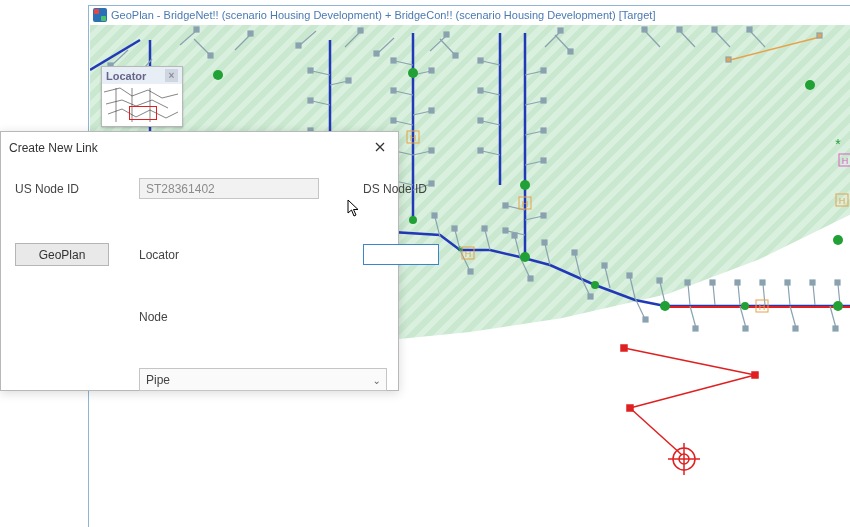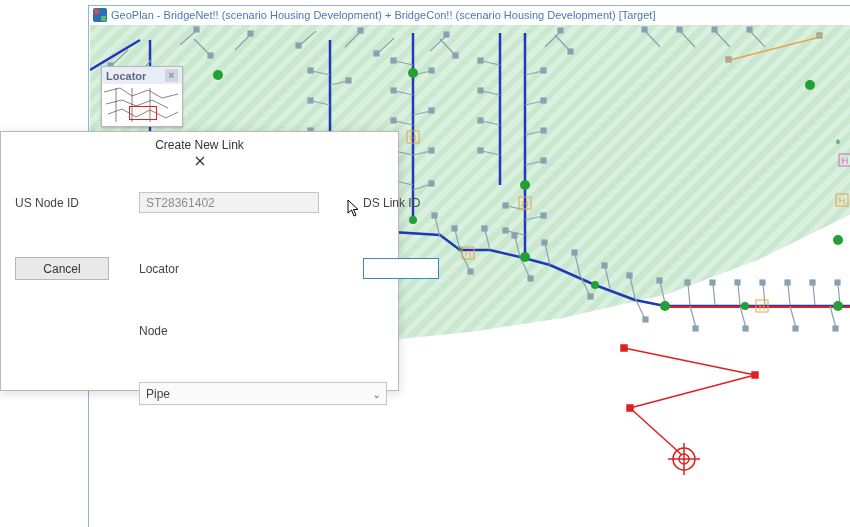--- a/index.html
+++ b/index.html
@@ -141,21 +141,20 @@
     box-shadow: 0 2px 10px rgba(0,0,0,.15);
     z-index: 20;
   }
   .dialog-titlebar {
     display: flex;
     align-items: center;
     justify-content: space-between;
     padding: 6px 8px;
     font-size: 12px;
     color: #333;
-    flex-direction: column;
   }
   .dialog-close {
     width: 20px;
     height: 20px;
     text-align: center;
     line-height: 20px;
     cursor: pointer;
   }
   .dialog-close svg { width: 10px; height: 10px; display: inline-block; }
 
@@ -535,22 +534,22 @@
         <path d="M1 1 L9 9 M9 1 L1 9" stroke="#333" stroke-width="1.3"></path>
       </svg>
     </span>
   </div>
 
   <div class="dialog-body">
     <div class="form-grid">
       <label>US Node ID</label>
       <input class="text-input disabled-look" type="text" readonly="" value="ST28361402" style="">
 
-      <label>DS Link ID</label>
-      <button class="btn">Cancel</button>
+      <label>DS Node ID</label>
+      <button class="btn">GeoPlan</button>
 
       <label>Locator</label>
       <div><input class="suffix-input" type="text" value="" style=""></div>
       <span></span>
 
       <label>Node</label>
       <div class="type-select-wrap" style="grid-column: 2 / span 2;">
         <select class="type-select">
           <option selected="">Pipe</option>
         </select>

